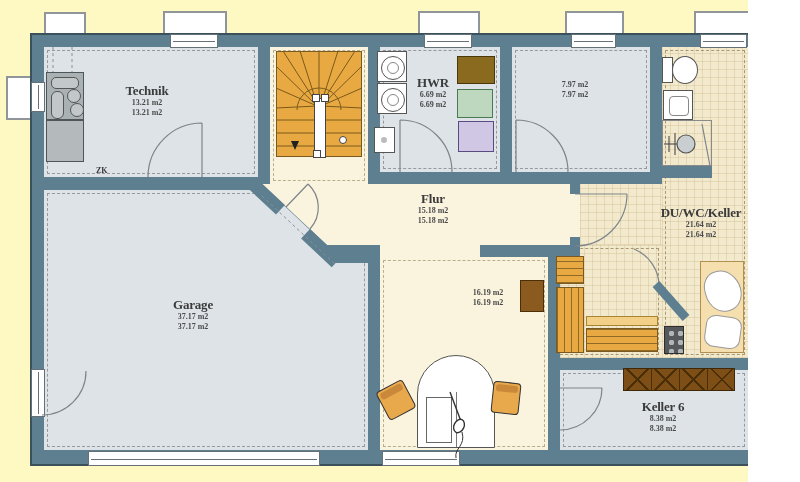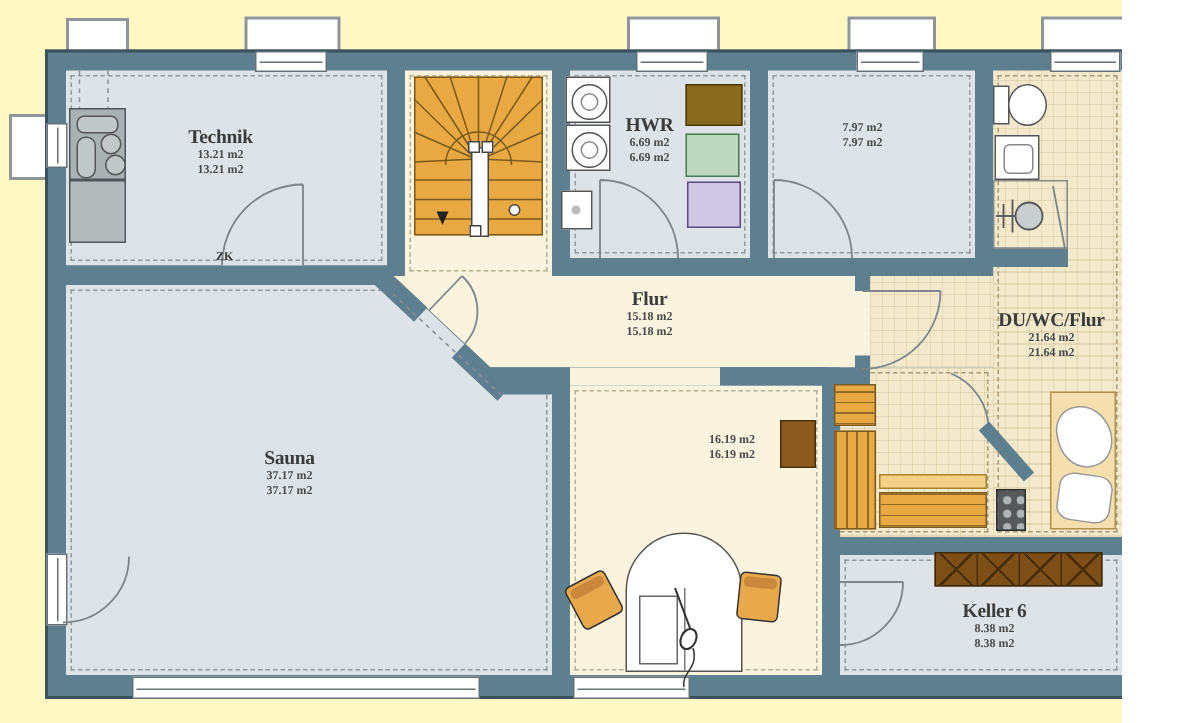--- a/index.html
+++ b/index.html
@@ -43,21 +43,21 @@
   .drum::after{content:"";position:absolute;inset:5px;border:1px solid #888;border-radius:50%;}
   .chair{background:var(--chair,#e8a84c);border:1.5px solid #333;border-radius:4px;}
   .chair::after{content:"";position:absolute;left:2px;right:2px;top:2px;height:7px;
         background:#c9883a;border-radius:3px;}
   
   #overlay{position:absolute;left:0;top:0;z-index:7;pointer-events:none;}
   
   .room-label{z-index:8;text-align:center;color:#3b3b3b;pointer-events:none;}
   .room-label .nm{display:block;font-size:13px;font-weight:bold;letter-spacing:-.2px;line-height:1.05;}
   .room-label .ar{display:block;font-size:8px;font-weight:bold;color:#4a4a4a;line-height:1.3;}
-  .small-note{z-index:8;font-size:8px;font-weight:bold;color:#3b3b3b;margin-left:48px;}
+  .small-note{z-index:8;font-size:8px;font-weight:bold;color:#3b3b3b;}
   .newel{background:#fff;border:1px solid #444;z-index:8;}
 </style>
 </head>
 <body>
 
 <div id="plan">
 
   <div class="abs lw" style="left:44px;top:12px;width:38px;height:22px"></div>
   <div class="abs lw" style="left:163px;top:11px;width:60px;height:24px"></div>
   <div class="abs lw" style="left:418px;top:11px;width:58px;height:24px"></div>
@@ -230,26 +230,26 @@
   <div class="abs room-label" style="left:515px;top:80px;width:120px">
     <span class="ar">7.97 m2</span>
     <span class="ar">7.97 m2</span>
   </div>
   <div class="abs room-label" style="left:383px;top:192px;width:100px">
     <span class="nm">Flur</span>
     <span class="ar">15.18 m2</span>
     <span class="ar">15.18 m2</span>
   </div>
   <div class="abs room-label" style="left:645px;top:206px;width:112px">
-    <span class="nm">DU/WC/Flur</span>
+    <span class="nm">DU/WC/Keller</span>
     <span class="ar">21.64 m2</span>
     <span class="ar">21.64 m2</span>
   </div>
   <div class="abs room-label" style="left:133px;top:298px;width:120px">
-    <span class="nm">Sauna</span>
+    <span class="nm">Garage</span>
     <span class="ar">37.17 m2</span>
     <span class="ar">37.17 m2</span>
   </div>
   <div class="abs room-label" style="left:428px;top:288px;width:120px">
     <span class="ar">16.19 m2</span>
     <span class="ar">16.19 m2</span>
   </div>
   <div class="abs room-label" style="left:603px;top:400px;width:120px">
     <span class="nm">Keller 6</span>
     <span class="ar">8.38 m2</span>

